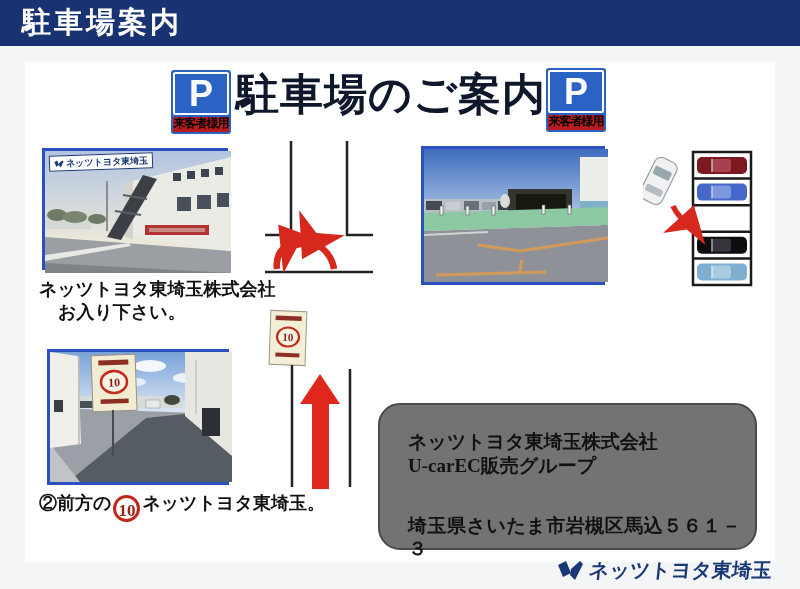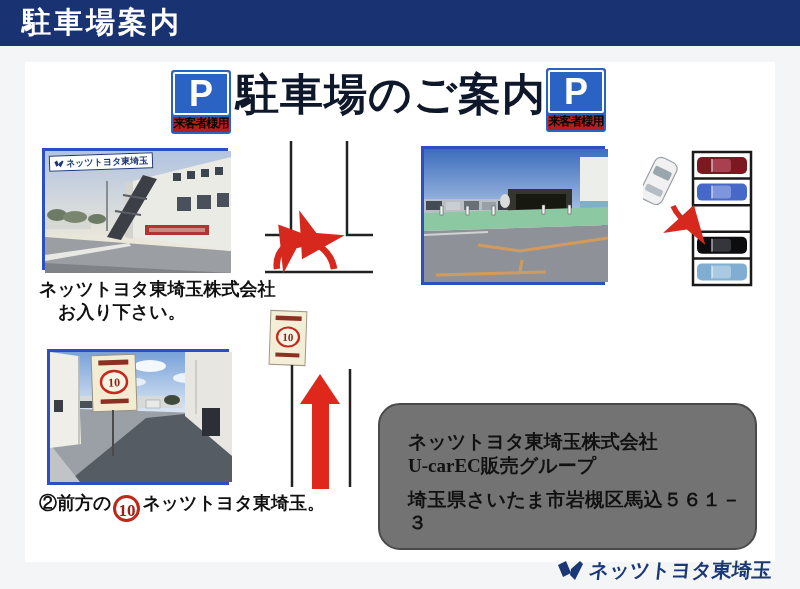--- a/index.html
+++ b/index.html
@@ -70,21 +70,21 @@
     text-align:center;line-height:26px;font-size:17px;color:#992416;
     vertical-align:-7px;font-weight:bold;
   }
 
   .addr-box{
     position:absolute;left:353px;top:341px;width:379px;height:147px;
     background:#737373;border:2px solid #4a4a4a;border-radius:22px;
     padding:25px 10px 0 28px;color:#111;font-weight:bold;font-size:19px;
     line-height:1.25;
   }
-  .addr-box .addr-line3{margin-top:12px;letter-spacing:0.5px;font-family:Liberation Mono, monospace;}
+  .addr-box .addr-line3{margin-top:36px;letter-spacing:0.5px;}
 
   .brand{
     position:absolute;right:28px;top:556px;height:28px;
     display:flex;align-items:center;gap:6px;
     color:#1b3876;font-weight:bold;font-size:20px;
   }
   .brand .brand-text{transform:skewX(-6deg);letter-spacing:0;}
 
   .abs{position:absolute;}
 </style>

